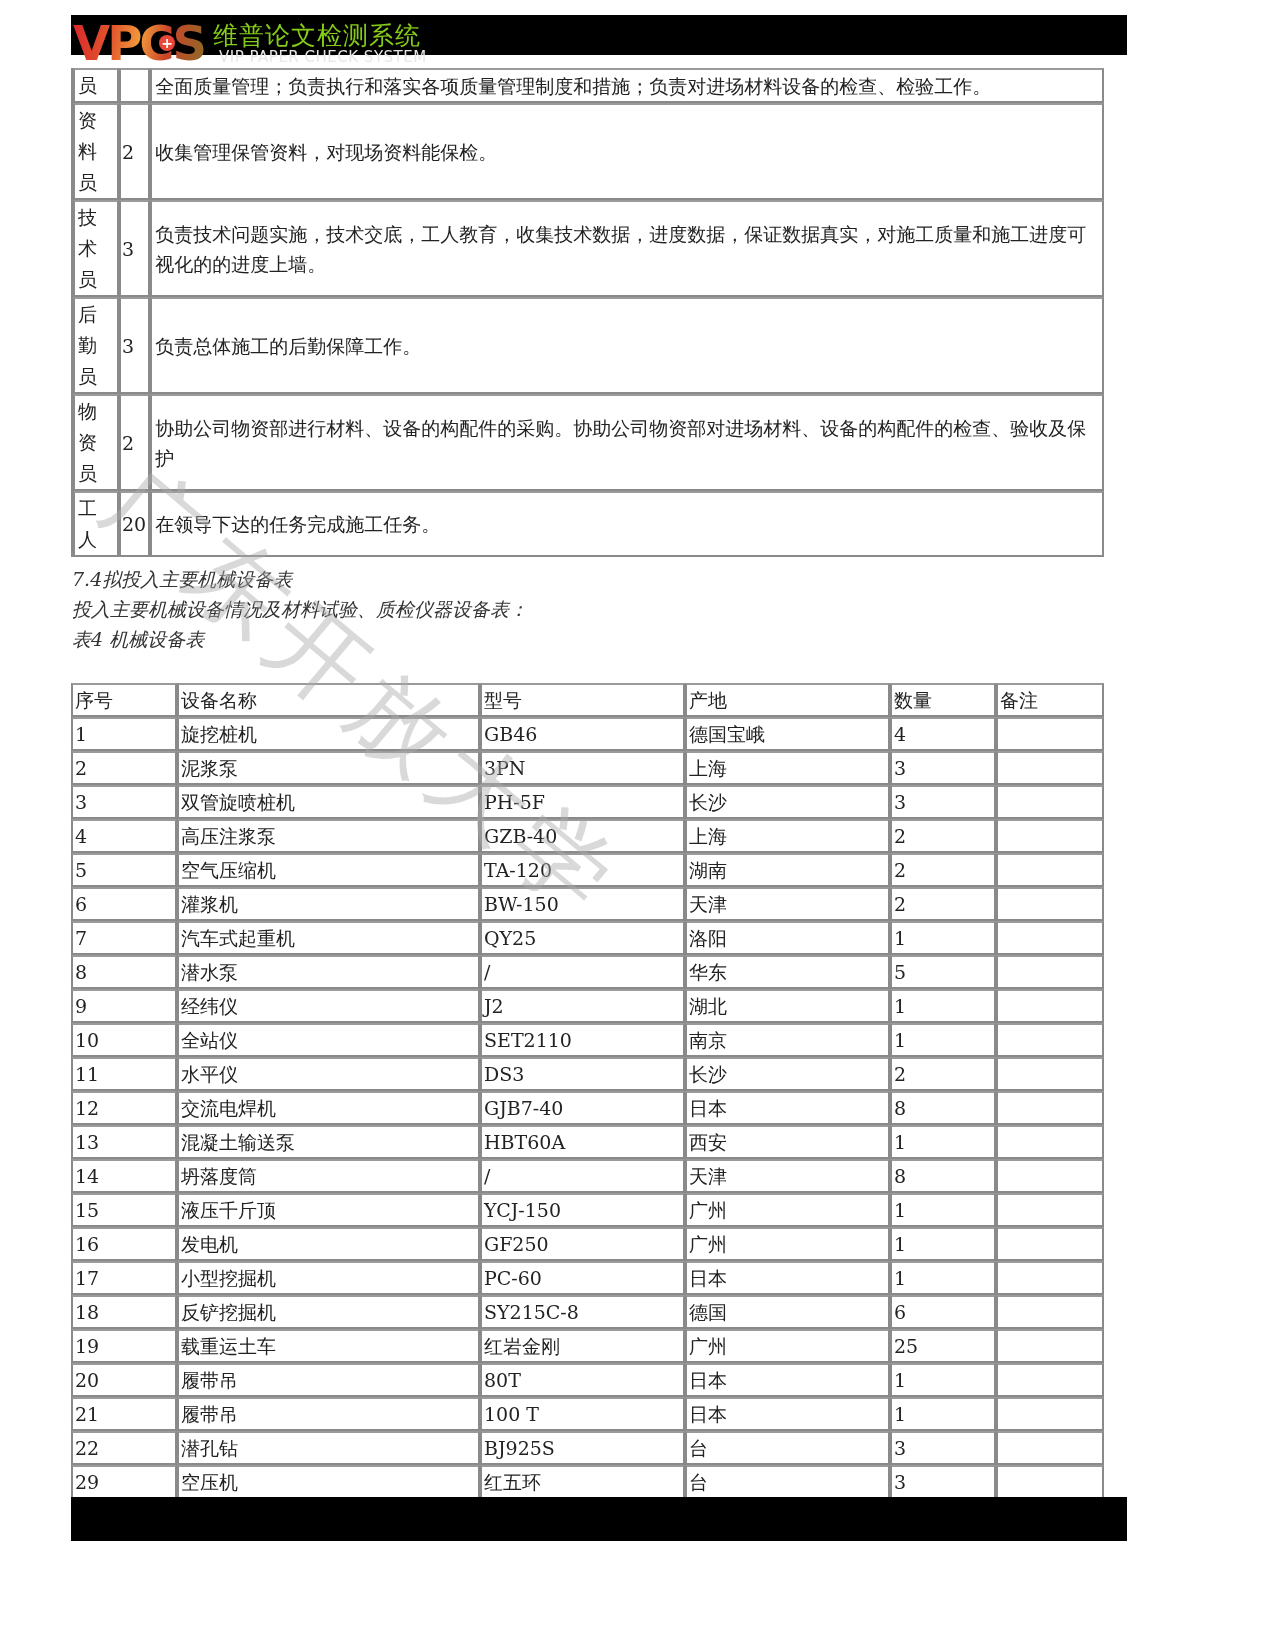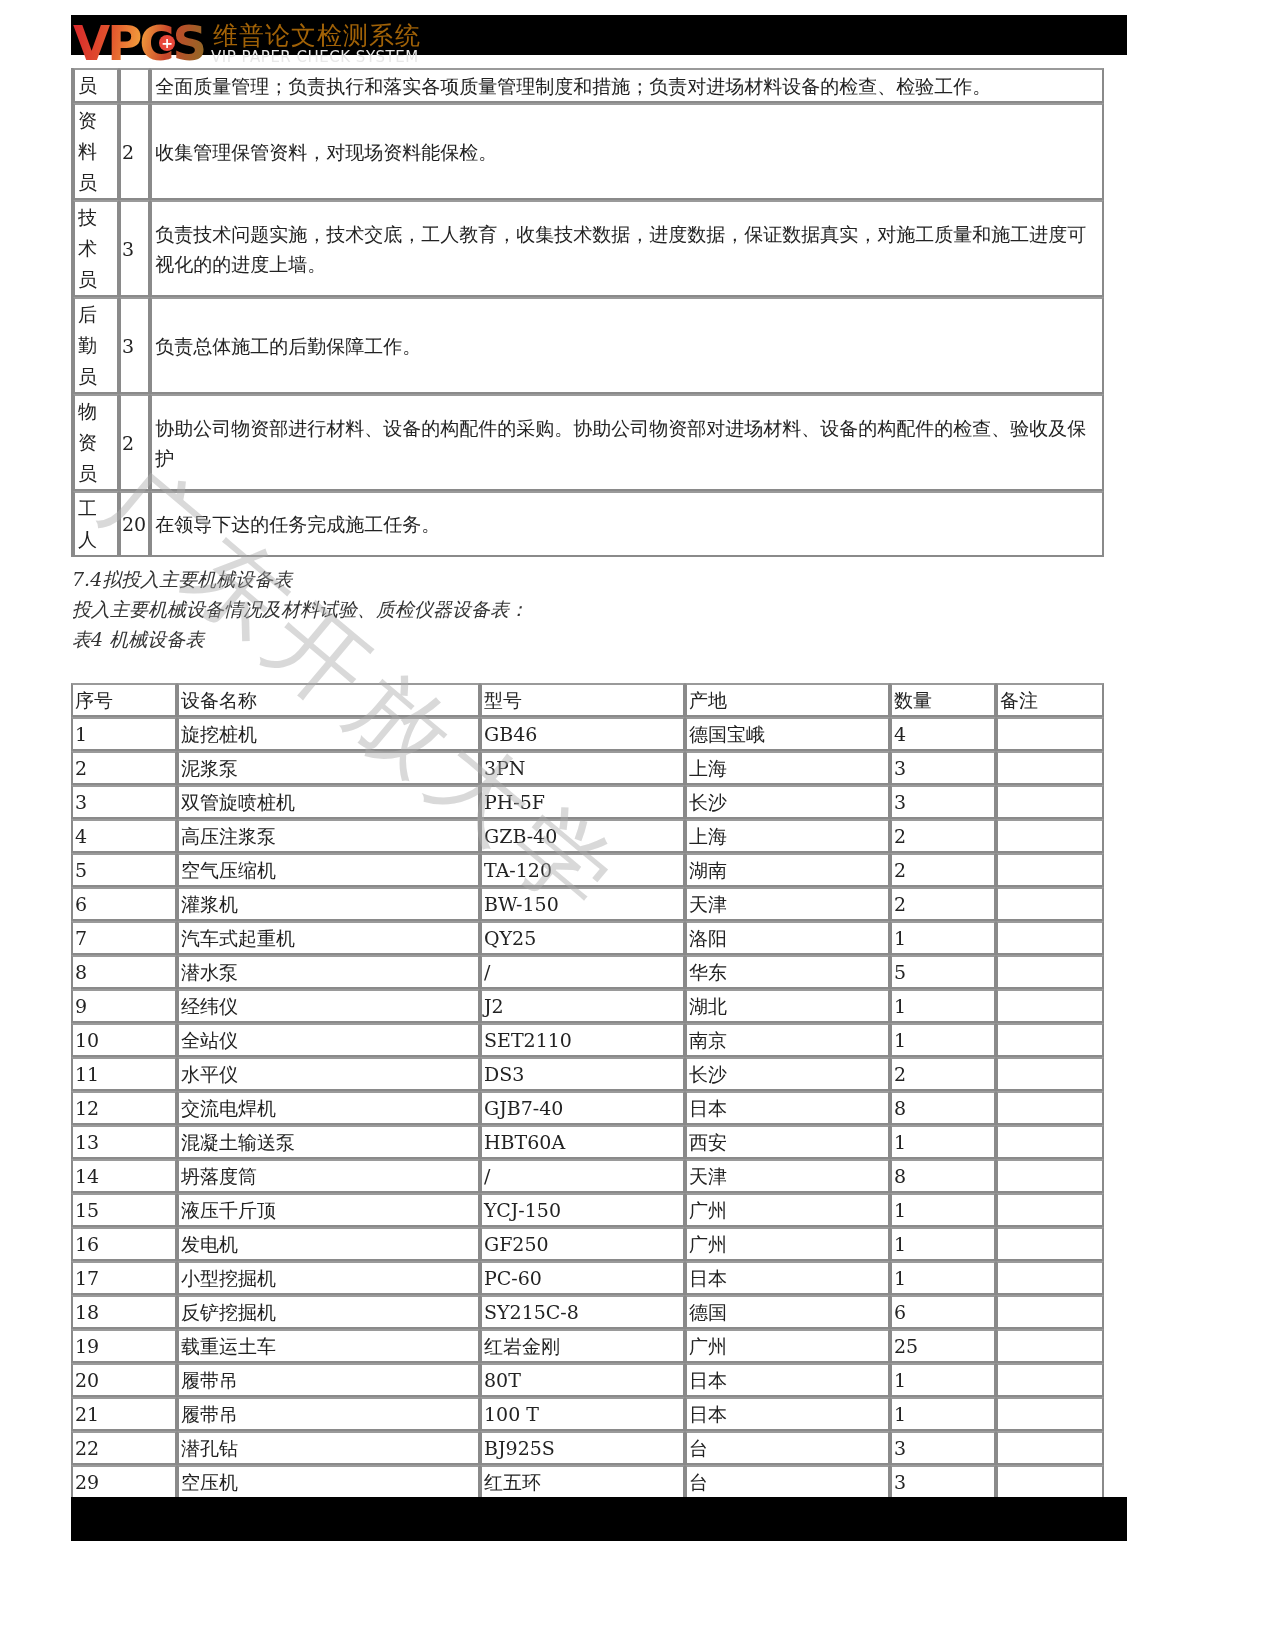--- a/index.html
+++ b/index.html
@@ -18,25 +18,25 @@
     font-weight: bold; font-size: 48px; line-height: 48px; letter-spacing: -3px;
     background: linear-gradient(100deg, #d8262b 0%, #e2572d 30%, #f29a3b 50%, #c9452a 70%, #8d6a25 100%);
     -webkit-background-clip: text; background-clip: text; color: transparent;
   }
   .logo-plus {
     position: absolute; left: 88px; top: 20px; width: 16px; height: 16px; border-radius: 50%;
     background: #e8473a; color: #fff; font-size: 14px; line-height: 16px; text-align: center;
     font-family: "DejaVu Sans", sans-serif; font-weight: bold;
   }
   .logo-cn {
-    position: absolute; left: 142px; top: 4px; font-size: 25px; color: #a16207;
+    position: absolute; left: 142px; top: 4px; font-size: 25px; color: #84cc16;
     font-family: "DejaVu Sans", "Liberation Sans", sans-serif; letter-spacing: 1px;
   }
   .logo-en {
-    position: absolute; left: 140px; top: 33px; font-size: 15px; color: #e8e8e8;
+    position: absolute; left: 148px; top: 33px; font-size: 15px; color: #e8e8e8;
     font-family: "DejaVu Sans", "Liberation Sans", sans-serif; letter-spacing: 0.5px;
   }
 
   table.grid { border-collapse: separate; border-spacing: 0; position: absolute; }
   table.grid td {
     border: 2px solid #8a8a8a; border-top-color: #9a9a9a;
     padding: 0 2px; vertical-align: middle; font-size: 19px; line-height: 30px;
     box-sizing: border-box;
   }
   

